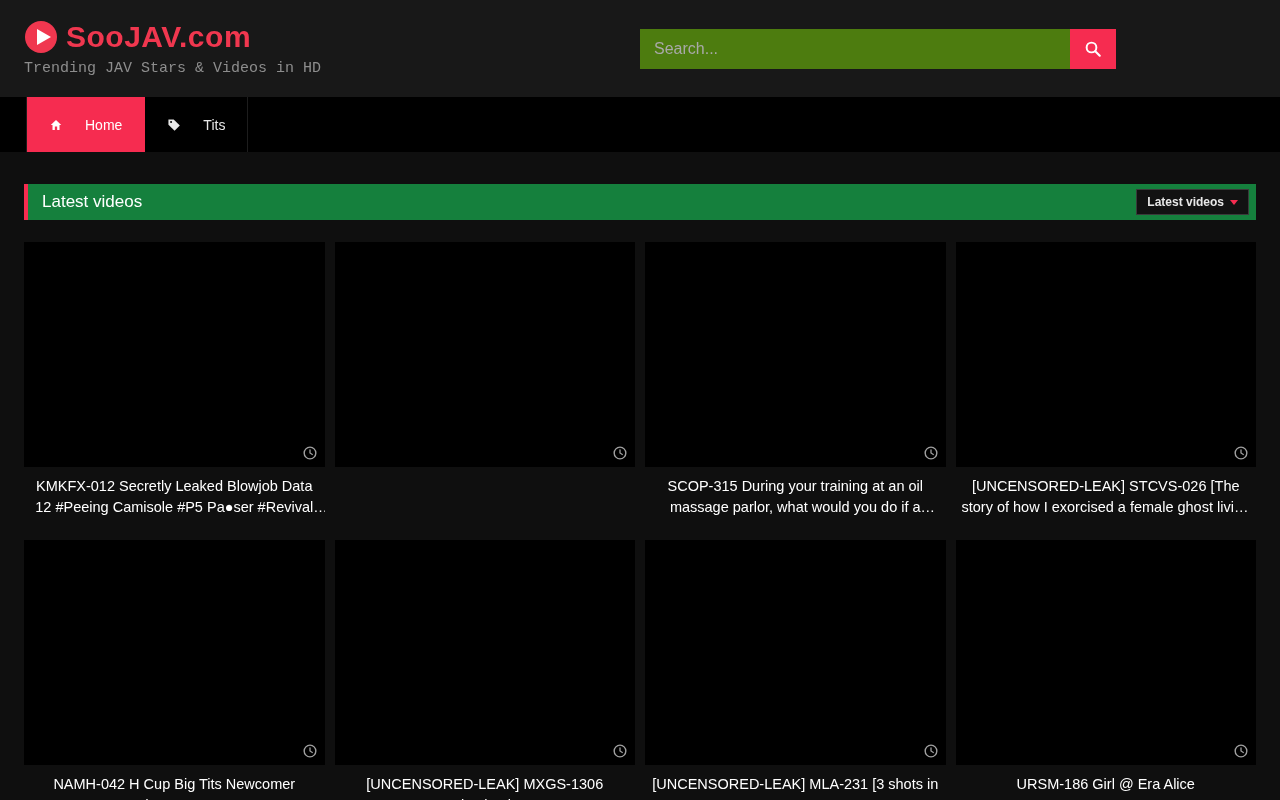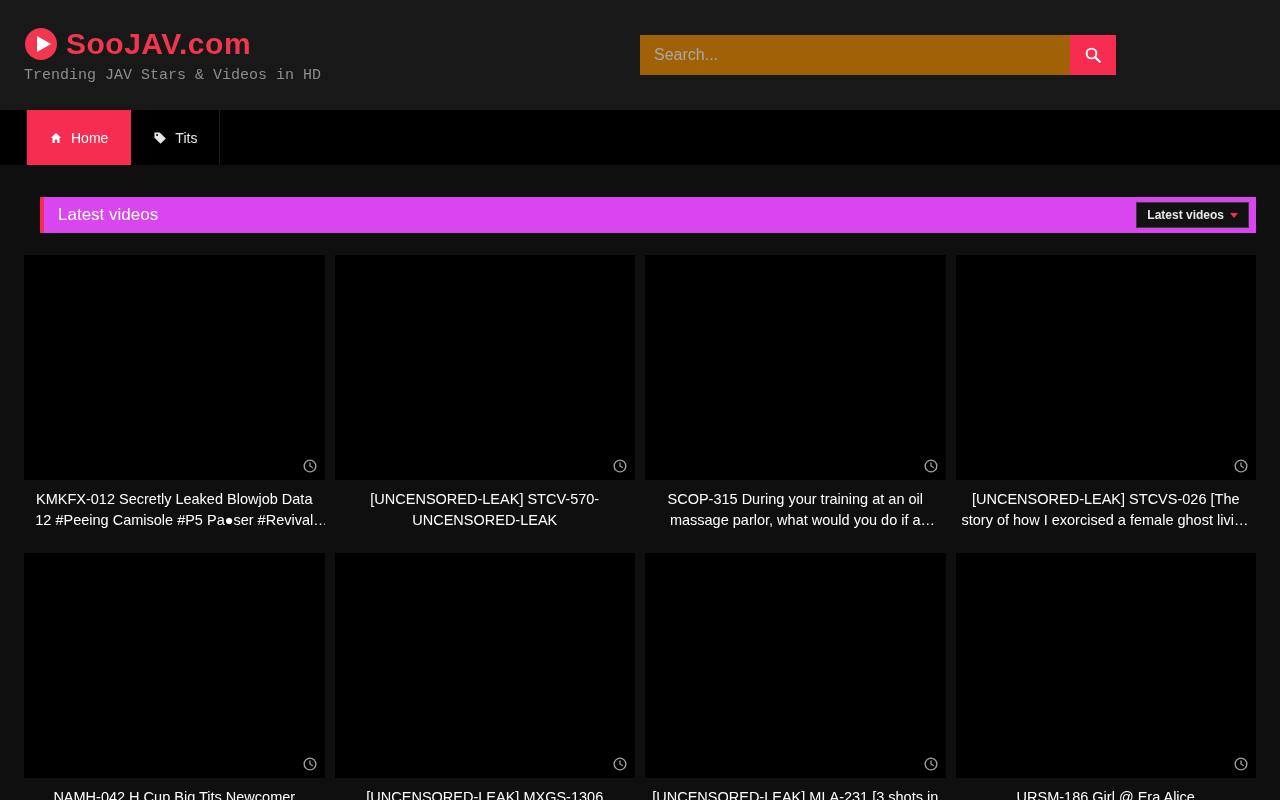--- a/index.html
+++ b/index.html
@@ -5,21 +5,21 @@
   * { margin:0; padding:0; box-sizing:border-box; }
   html,body { width:1280px; height:800px; }
   body {
     background:#0f0f0f;
     font-family:"Liberation Sans", sans-serif;
     color:#fff;
     overflow:hidden;
   }
   
   .header {
-    height:110px;
+    height:97px;
     background:#181818;
     display:flex;
     align-items:center;
     padding:0 24px;
   }
   .logo-block { display:flex; flex-direction:column; }
   .logo-row { display:flex; align-items:center; gap:8px; cursor:pointer; }
   .logo-icon { width:34px; height:34px; flex:0 0 auto; }
   .logo-text {
     font-size:30px;
@@ -35,21 +35,21 @@
   }
   .search-wrap {
     margin-left:auto;
     margin-right:140px;
     display:flex;
     height:40px;
   }
   .search-input {
     width:430px;
     height:40px;
-    background:#a16207;
+    background:#4d7c0f;
     border:none;
     outline:none;
     color:#cfcfcf;
     font-size:16px;
     padding:0 14px;
     font-family:"Liberation Sans", sans-serif;
   }
   .search-input::placeholder { color:#a9a9a9; }
   .search-btn {
     width:46px;
@@ -65,40 +65,40 @@
   .nav {
     height:55px;
     background:#000;
     display:flex;
     align-items:stretch;
     padding:0 26px;
   }
   .nav-item {
     display:flex;
     align-items:center;
-    gap:8px;
+    gap:22px;
     padding:0 22px;
     font-size:14px;
     color:#e8e8e8;
     border-right:1px solid #1d1d1d;
     cursor:pointer;
     white-space:nowrap;
   }
   .nav-item:first-child { border-left:1px solid #1d1d1d; }
   .nav-item.active {
     background:#f62c50;
     color:#fff;
     border-right-color:#f62c50;
   }
   .nav-icon { width:14px; height:14px; flex:0 0 auto; }
   
   .section-bar {
-    margin:32px 24px 0 40px;
+    margin:32px 24px 0 24px;
     height:36px;
-    background:#d946ef;
+    background:#15803d;
     display:flex;
     align-items:center;
     position:relative;
   }
   .section-bar::before {
     content:"";
     position:absolute;
     left:0; top:0; bottom:0;
     width:4px;
     background:#f62c50;
@@ -227,21 +227,20 @@
     <div class="vtitle">KMKFX-012 Secretly Leaked Blowjob Data 12 #Peeing Camisole #P5 Pa●ser #Revival F●te</div>
   </div>
 
   <div class="card">
     <div class="thumb">
       <svg class="clock-badge" viewBox="0 0 24 24">
         <circle cx="12" cy="12" r="10" fill="none" stroke="#bdbdbd" stroke-width="2.4"></circle>
         <path d="M12 6.5 V12 L16 14.5" fill="none" stroke="#bdbdbd" stroke-width="2.2" stroke-linecap="round"></path>
       </svg>
     </div>
-    <div class="vtitle">[UNCENSORED-LEAK] STCV-570-UNCENSORED-LEAK</div>
   </div>
 
   <div class="card">
     <div class="thumb">
       <svg class="clock-badge" viewBox="0 0 24 24">
         <circle cx="12" cy="12" r="10" fill="none" stroke="#bdbdbd" stroke-width="2.4"></circle>
         <path d="M12 6.5 V12 L16 14.5" fill="none" stroke="#bdbdbd" stroke-width="2.2" stroke-linecap="round"></path>
       </svg>
     </div>
     <div class="vtitle">SCOP-315 During your training at an oil massage parlor, what would you do if a young</div>

